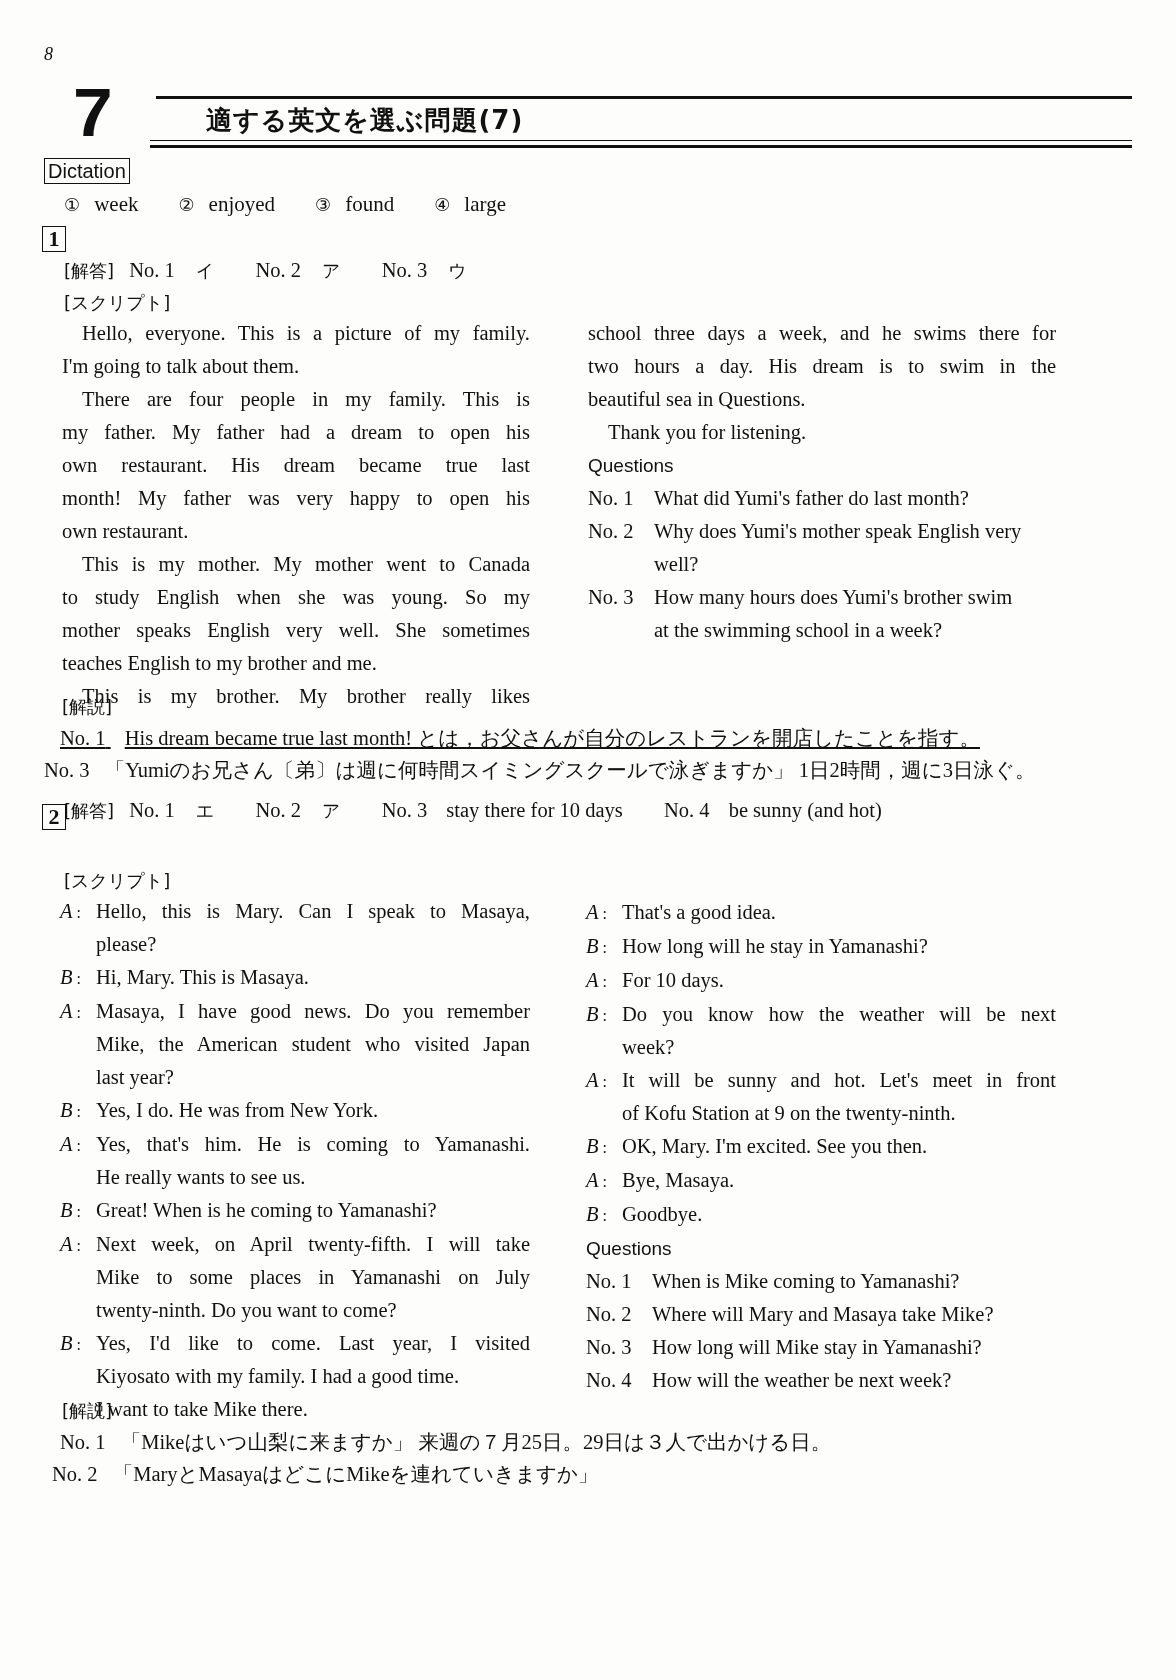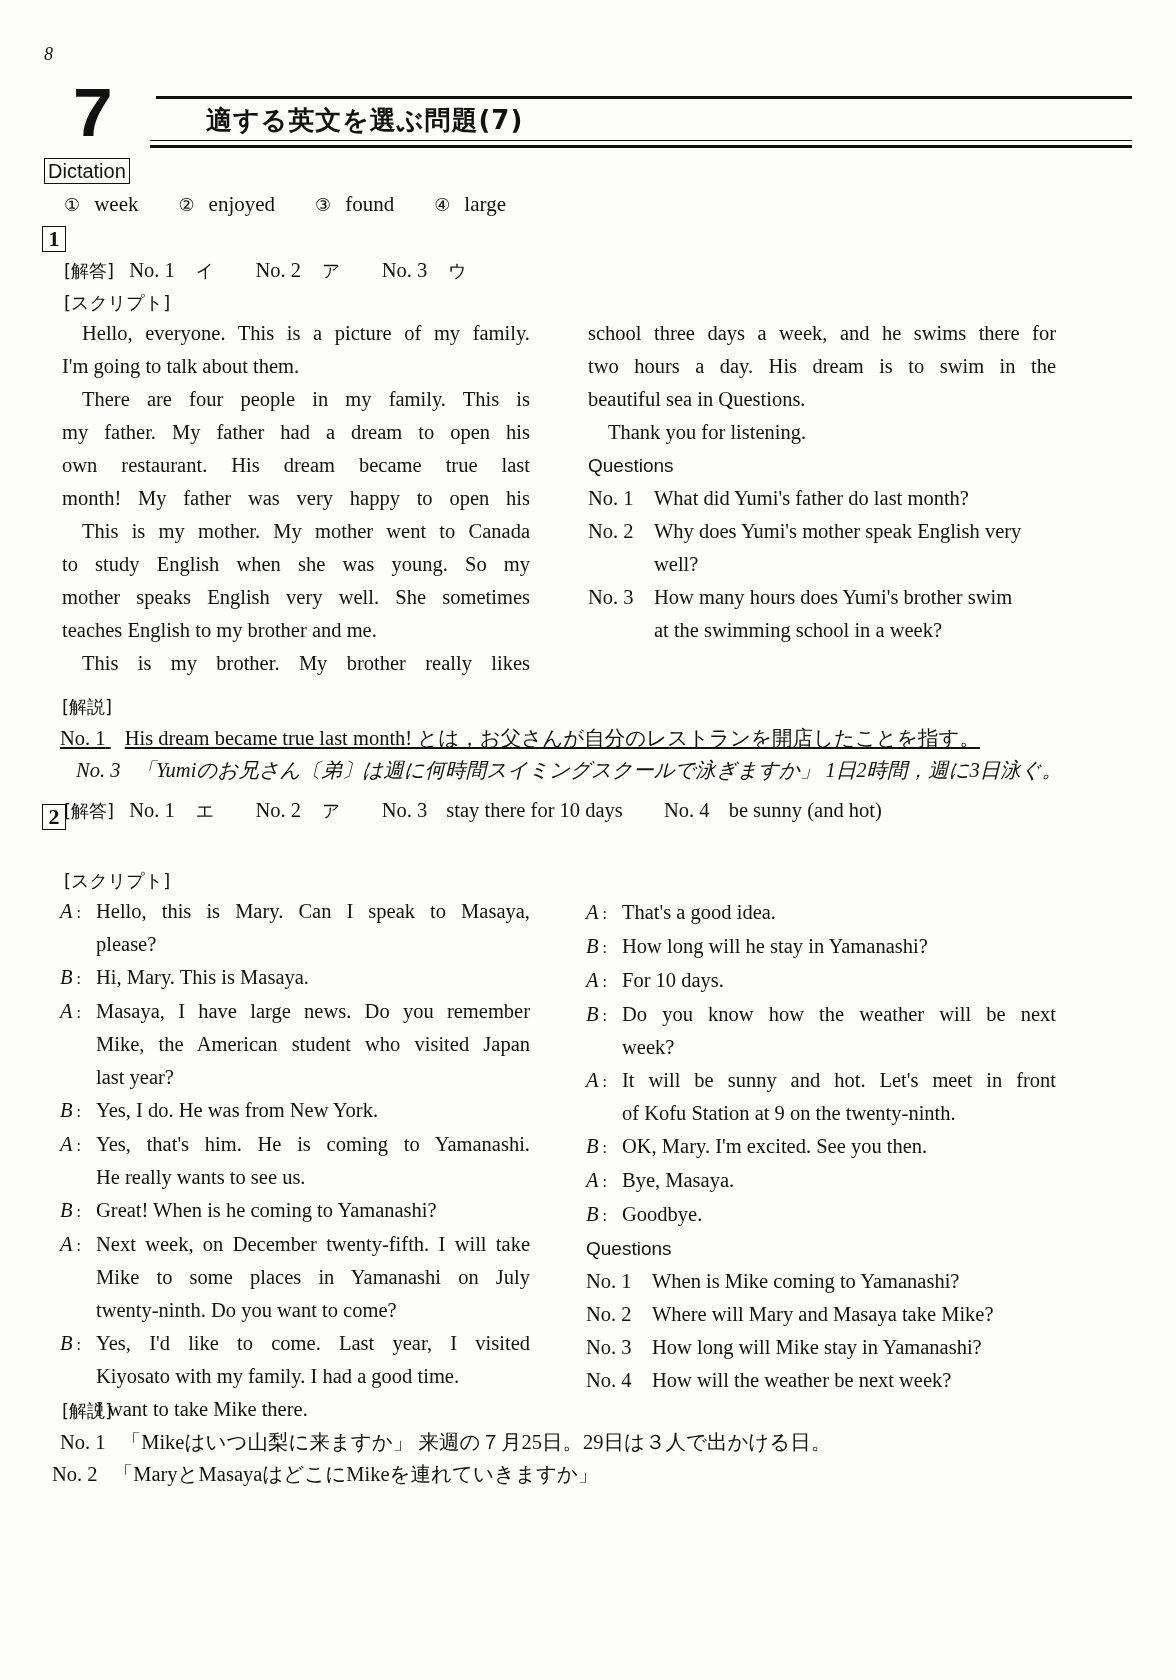--- a/index.html
+++ b/index.html
@@ -68,20 +68,21 @@
 </div>
 <div class="abs line jp" style="left:64px; top:286px;">[スクリプト]</div>
 
 <div class="col" style="left:62px; top:317px; width:468px;">
   <p class="indent">Hello, everyone.   This is a picture of my family.</p>
   <p class="last">I'm going to talk about them.</p>
   <p class="indent">There are four people in my family.   This is</p>
   <p>my father.   My father had a dream to open his</p>
   <p>own restaurant.   His dream became true last</p>
   <p>month!  My father was very happy to open his</p>
+  <p class="last">own restaurant.</p>
   <p class="indent">This is my mother.   My mother went to Canada</p>
   <p>to study English when she was young.   So my</p>
   <p>mother speaks English very well.  She sometimes</p>
   <p class="last">teaches English to my brother and me.</p>
   <p class="indent">This is my brother.   My brother really likes</p>
 </div>
 
 <div class="col" style="left:588px; top:317px; width:468px;">
   <p>school three days a week, and he swims there for</p>
   <p>two hours a day.   His dream is to swim in the</p>
@@ -106,21 +107,21 @@
       <span style="display:block">at the swimming school in a week?</span>
     </span>
   </div>
 </div>
 
 <div class="abs line jp" style="left:62px; top:690px;">[解説]</div>
 <div class="abs line" style="left:60px; top:722px;text-decoration:underline;">
   <span>No. 1</span>
   <span style="margin-left:14px">His dream became true last month! とは，お父さんが自分のレストランを開店したことを指す。</span>
 </div>
-<div class="abs line" style="left:76px; top:754px;font-style:italic;">
+<div class="abs line" style="left:44px; top:754px;">
   <span>No. 3</span>
   <span style="margin-left:10px">「Yumiのお兄さん〔弟〕は週に何時間スイミングスクールで泳ぎますか」 1日2時間，週に3日泳ぐ。</span>
 </div>
 
 <div class="abs sec-box" style="left:42px; top:804px;">2</div>
 <div class="abs line" style="left:64px; top:794px;">
   <span class="jp">[解答]</span>
   <span style="margin-left:10px">No. 1</span>
   <span class="jp" style="margin-left:16px">エ</span>
   <span style="margin-left:36px">No. 2</span>
@@ -142,21 +143,21 @@
   </div>
   <div class="dl">
     <span class="sp"><span>B</span><span class="colon">:</span></span>
     <div class="tx">
         <p class="last">Hi, Mary.   This is Masaya.</p>
       </div>
   </div>
   <div class="dl">
     <span class="sp"><span>A</span><span class="colon">:</span></span>
     <div class="tx">
-        <p>Masaya, I have large news.   Do you remember</p>
+        <p>Masaya, I have good news.   Do you remember</p>
         <p>Mike, the American student who visited Japan</p>
         <p class="last">last year?</p>
       </div>
   </div>
   <div class="dl">
     <span class="sp"><span>B</span><span class="colon">:</span></span>
     <div class="tx">
         <p class="last">Yes, I do.   He was from New York.</p>
       </div>
   </div>
@@ -169,21 +170,21 @@
   </div>
   <div class="dl">
     <span class="sp"><span>B</span><span class="colon">:</span></span>
     <div class="tx">
         <p class="last">Great!   When is he coming to Yamanashi?</p>
       </div>
   </div>
   <div class="dl">
     <span class="sp"><span>A</span><span class="colon">:</span></span>
     <div class="tx">
-        <p>Next week, on December twenty-fifth.   I will take</p>
+        <p>Next week, on April twenty-fifth.   I will take</p>
         <p>Mike to some places in Yamanashi on July</p>
         <p class="last">twenty-ninth.   Do you want to come?</p>
       </div>
   </div>
   <div class="dl">
     <span class="sp"><span>B</span><span class="colon">:</span></span>
     <div class="tx">
         <p>Yes, I'd like to come.   Last year, I visited</p>
         <p class="last">Kiyosato with my family.   I had a good time.</p>
         <p class="last">I want to take Mike there.</p>

